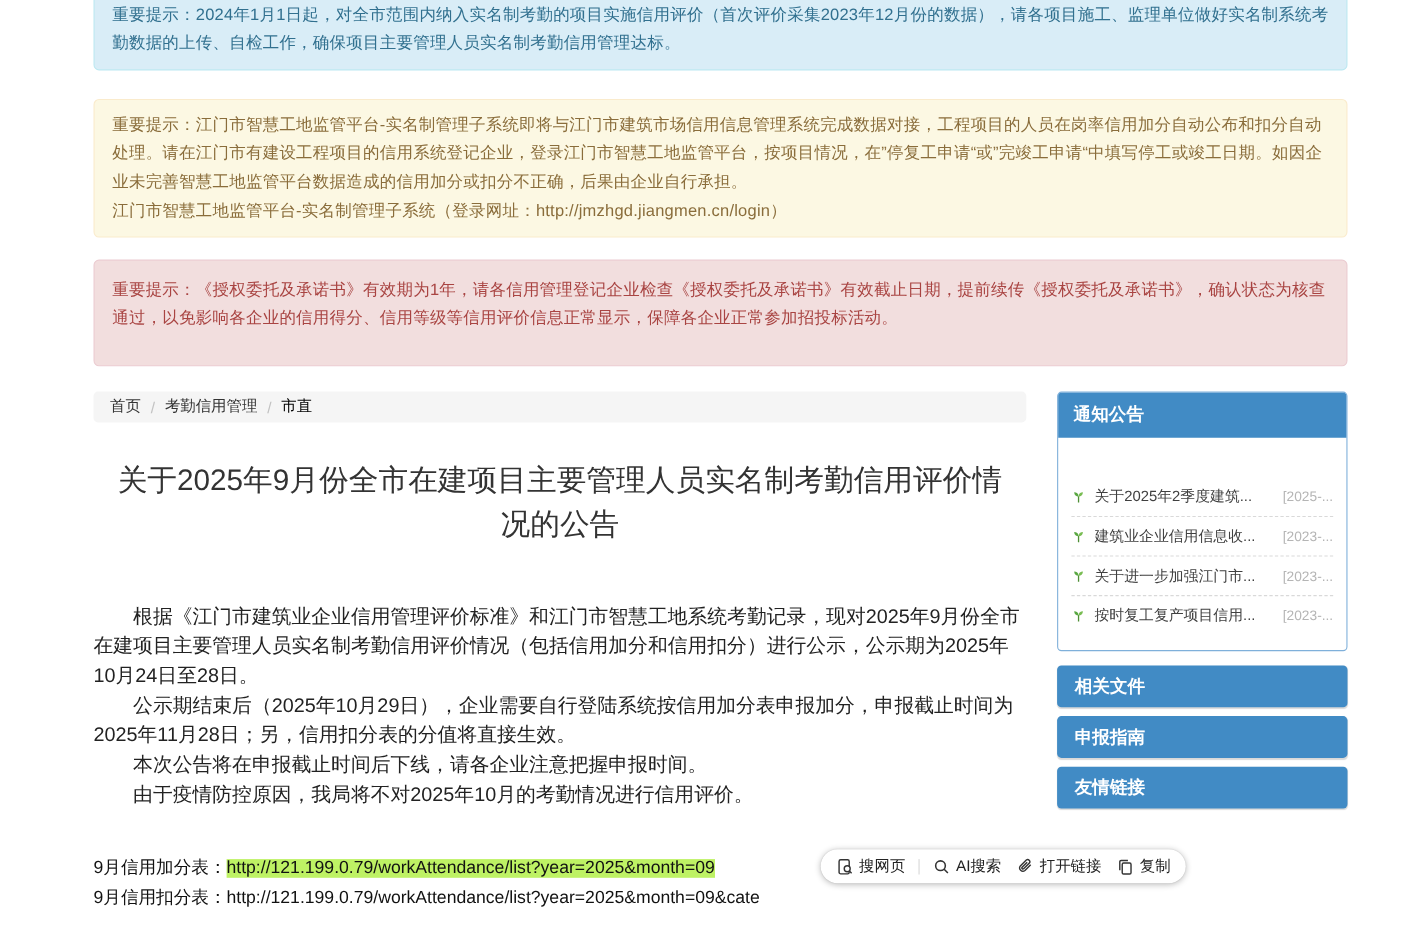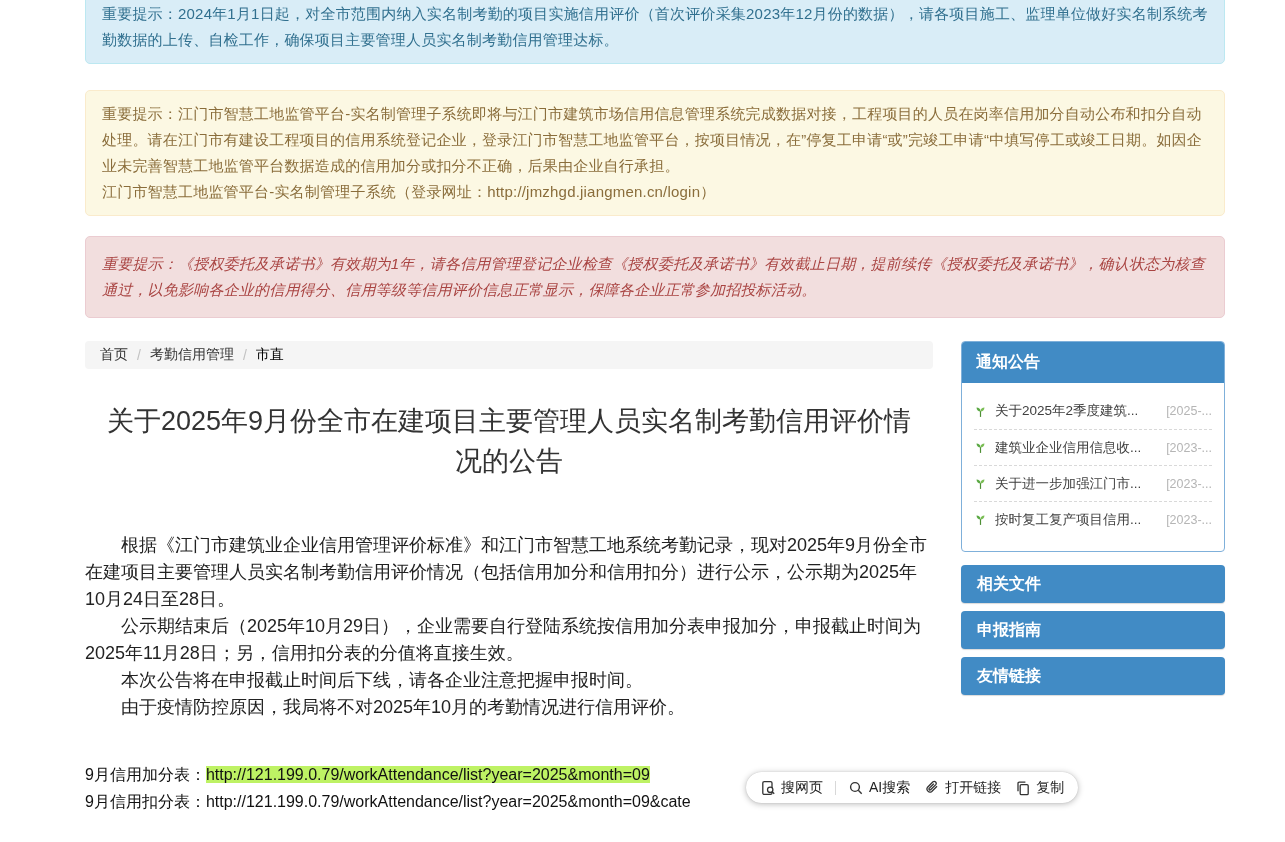--- a/index.html
+++ b/index.html
@@ -5,21 +5,21 @@
   * { margin:0; padding:0; box-sizing:border-box; }
   html,body { width:1285px; height:842px; overflow:hidden; background:#fff;
     font-family:"Liberation Sans","DejaVu Sans",sans-serif; }
   .page { position:relative; width:1285px; height:842px; padding:0 60px 0 85px; }
 
   
   .alert { width:1140px; border:1px solid; border-radius:5px; padding:10px 16px;
     font-size:15px; line-height:26px; letter-spacing:.2px; }
   .alert-info    { margin-top:-10px; background:#d9edf7; border-color:#bce8f1; color:#31708f; }
   .alert-warning { margin-top:26px;  background:#fcf8e3; border-color:#faebcc; color:#8a6d3b; }
-  .alert-danger  { margin-top:20px;  background:#f2dede; border-color:#ebccd1; color:#a94442; padding-top:14px; padding-bottom:14px;font-style:italic;}
+  .alert-danger  { margin-top:20px;  background:#f2dede; border-color:#ebccd1; color:#a94442; padding-top:14px; padding-bottom:29px;}
 
   
   .main-row { display:flex; margin-top:23px; align-items:flex-start; }
   .main-col { width:848px; }
   .side-col { width:264px; margin-left:28px; }
 
   
   .breadcrumb { background:#f5f5f5; border-radius:4px; padding:5px 15px; font-size:14px;
     color:#333; display:flex; align-items:center; }
   .breadcrumb .sep { color:#c2c2c2; margin:0 9px; }
@@ -34,21 +34,21 @@
   
   .links { margin-top:40px; font-size:16px; line-height:27px; color:#111; }
   .links .row { white-space:nowrap; }
   .links .url { color:#111; }
   .links .url.selected { background:#bef264; }
 
   
   .panel { border:1px solid #7fb0da; border-radius:4px; background:#fff; }
   .panel-header { background:#418bc5; color:#fff; font-size:16px; font-weight:bold;
     padding:10px 14px; border-radius:3px 3px 0 0; }
-  .panel-body { padding:10px 12px 14px; }
+  .panel-body { padding:10px 12px 14px;margin-top:25px; }
   .notice-item { display:flex; align-items:center; height:36px; cursor:pointer; }
   .notice-item + .notice-item { border-top:1px dashed #d9d9d9; }
   .notice-item .sprout { flex:0 0 auto; margin-right:8px; display:flex; }
   .notice-item .nt { font-size:13.5px; color:#404040; white-space:nowrap; overflow:hidden; }
   .notice-item .nd { margin-left:auto; font-size:12.5px; color:#b5b5b5; white-space:nowrap; padding-left:6px; }
 
   .side-btn { margin-top:11px; height:38px; background:#418bc5; border-radius:4px; color:#fff;
     font-size:16px; font-weight:bold; display:flex; align-items:center; padding-left:16px;
     cursor:pointer; box-shadow:0 1px 1px rgba(0,0,0,.15); }
   .side-btn + .side-btn { margin-top:8px; }

